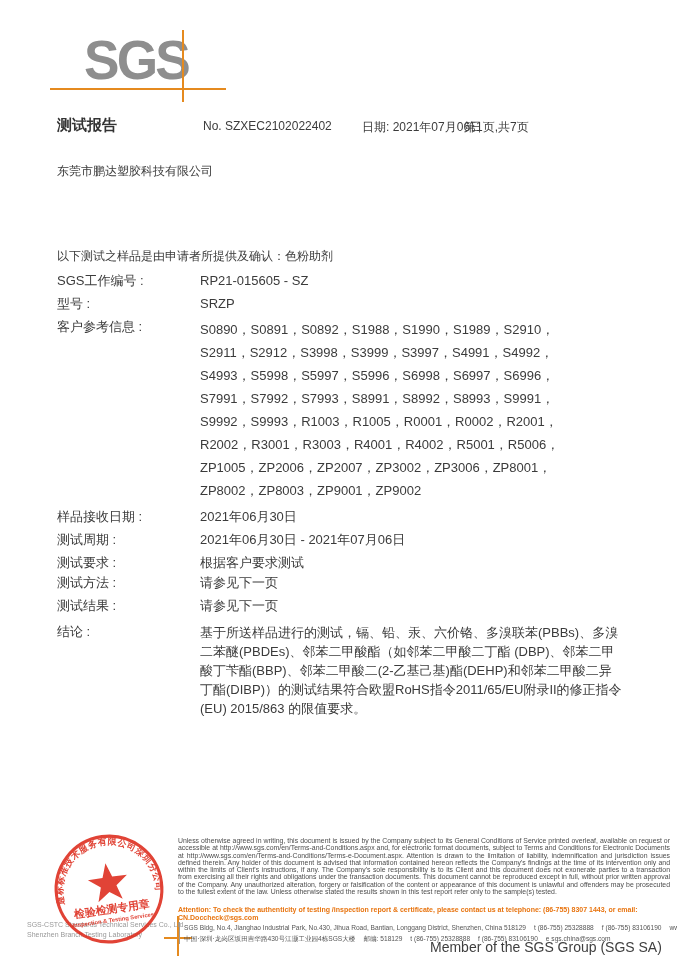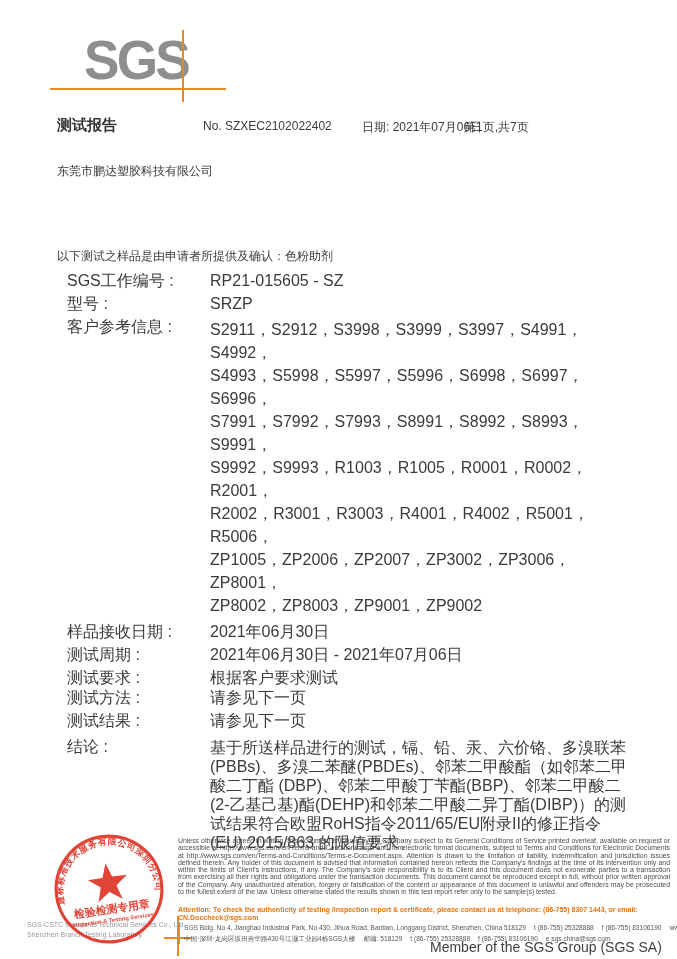--- a/index.html
+++ b/index.html
@@ -27,21 +27,21 @@
   .report-no { position: absolute; left: 146px; top: 3px; font-size: 12px; }
   .report-date { position: absolute; left: 305px; top: 3px; font-size: 12px; }
   .page-info { position: absolute; left: 407px; top: 3px; font-size: 12px; }
 
   
   .applicant { position: absolute; left: 57px; top: 158px; width: 560px; font-size: 12px; line-height: 26px; }
 
   .statement { position: absolute; left: 57px; top: 248px; width: 560px; font-size: 12px; }
 
   
-  .fields { position: absolute; left: 67px; top: 272px; width: 565px; font-size: 16px; }
+  .fields { position: absolute; left: 57px; top: 272px; width: 565px; font-size: 13px; }
   .frow { display: flex; align-items: flex-start; margin-bottom: 6px; }
   .frow .flabel { width: 143px; flex: 0 0 143px; line-height: 17px; }
   .frow .fvalue { flex: 1; line-height: 17px; }
   .frow .fvalue.ref-lines div { line-height: 23px; }
   .frow .fvalue.para { line-height: 19px; width: 422px; }
 
   
   .footer { position: absolute; left: 0; top: 834px; width: 677px; height: 125px; }
   .legal {
     position: absolute; left: 178px; top: 3px; width: 492px;
@@ -97,20 +97,21 @@
     </div>
 
     <div class="frow">
       <div class="flabel">型号 :</div>
       <div class="fvalue">SRZP</div>
     </div>
 
     <div class="frow">
       <div class="flabel">客户参考信息 :</div>
       <div class="fvalue ref-lines">
+        <div>S0890，S0891，S0892，S1988，S1990，S1989，S2910，</div>
         <div>S2911，S2912，S3998，S3999，S3997，S4991，S4992，</div>
         <div>S4993，S5998，S5997，S5996，S6998，S6997，S6996，</div>
         <div>S7991，S7992，S7993，S8991，S8992，S8993，S9991，</div>
         <div>S9992，S9993，R1003，R1005，R0001，R0002，R2001，</div>
         <div>R2002，R3001，R3003，R4001，R4002，R5001，R5006，</div>
         <div>ZP1005，ZP2006，ZP2007，ZP3002，ZP3006，ZP8001，</div>
         <div>ZP8002，ZP8003，ZP9001，ZP9002</div>
       </div>
     </div>
 

